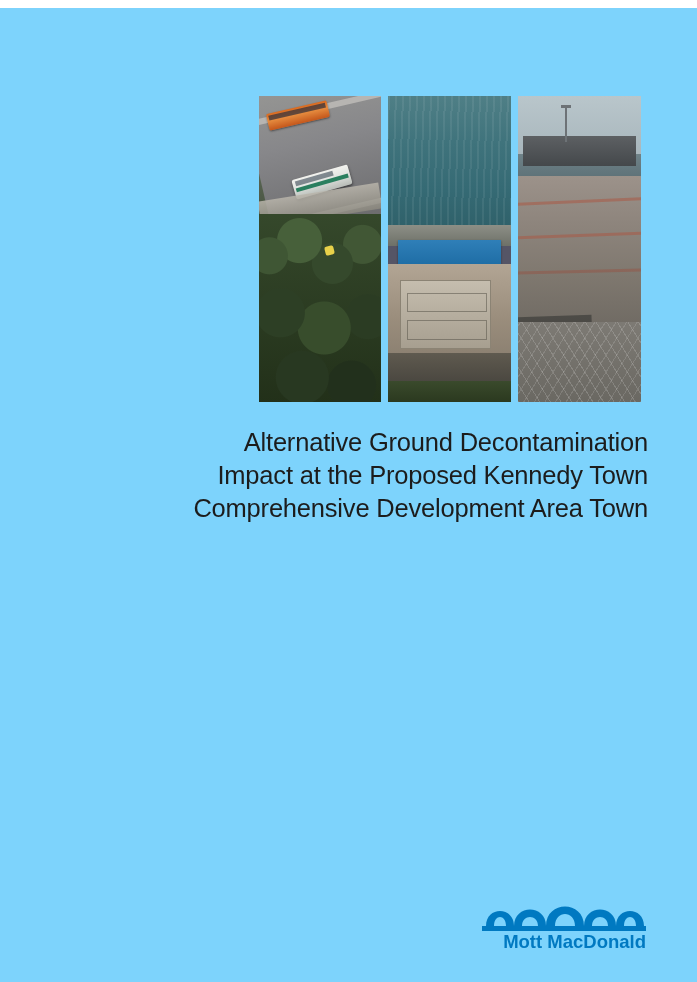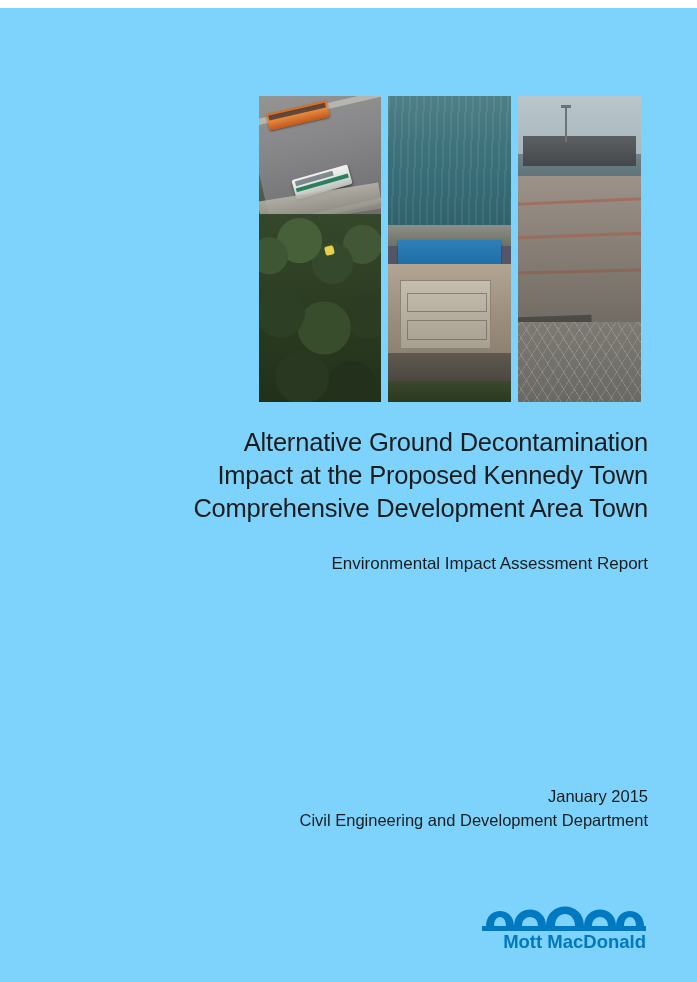--- a/index.html
+++ b/index.html
@@ -336,27 +336,22 @@
     </div>
 
   </div>
 
   <div class="title-block">
     <div class="doc-title">
       <div>Alternative Ground Decontamination</div>
       <div>Impact at the Proposed Kennedy Town</div>
       <div>Comprehensive Development Area Town</div>
     </div>
-    <div class="subtitle">Environmental Impact Assessment Report</div>
   </div>
 
-  <div class="footer-block">
-    <div class="pub-date">January 2015</div>
-    <div class="dept">Civil Engineering and Development Department</div>
-  </div>
 
   <div class="logo">
     <svg width="168" height="62" viewBox="0 0 168 62" aria-hidden="true">
       <g fill="#0079C1">
         <path d="M6 36 C6 16, 34 16, 34 36 L34 36 L26 36 C26 24, 14 24, 14 36 Z"></path>
         <path d="M34 36 C34 14, 66 14, 66 36 L58 36 C58 24, 42 24, 42 36 Z"></path>
         <path d="M66 36 C66 10, 104 10, 104 36 L95 36 C95 20, 75 20, 75 36 Z"></path>
         <path d="M104 36 C104 14, 136 14, 136 36 L128 36 C128 24, 112 24, 112 36 Z"></path>
         <path d="M136 36 C136 16, 164 16, 164 36 L156 36 C156 24, 144 24, 144 36 Z"></path>
         <rect x="2" y="36" width="164" height="5"></rect>

